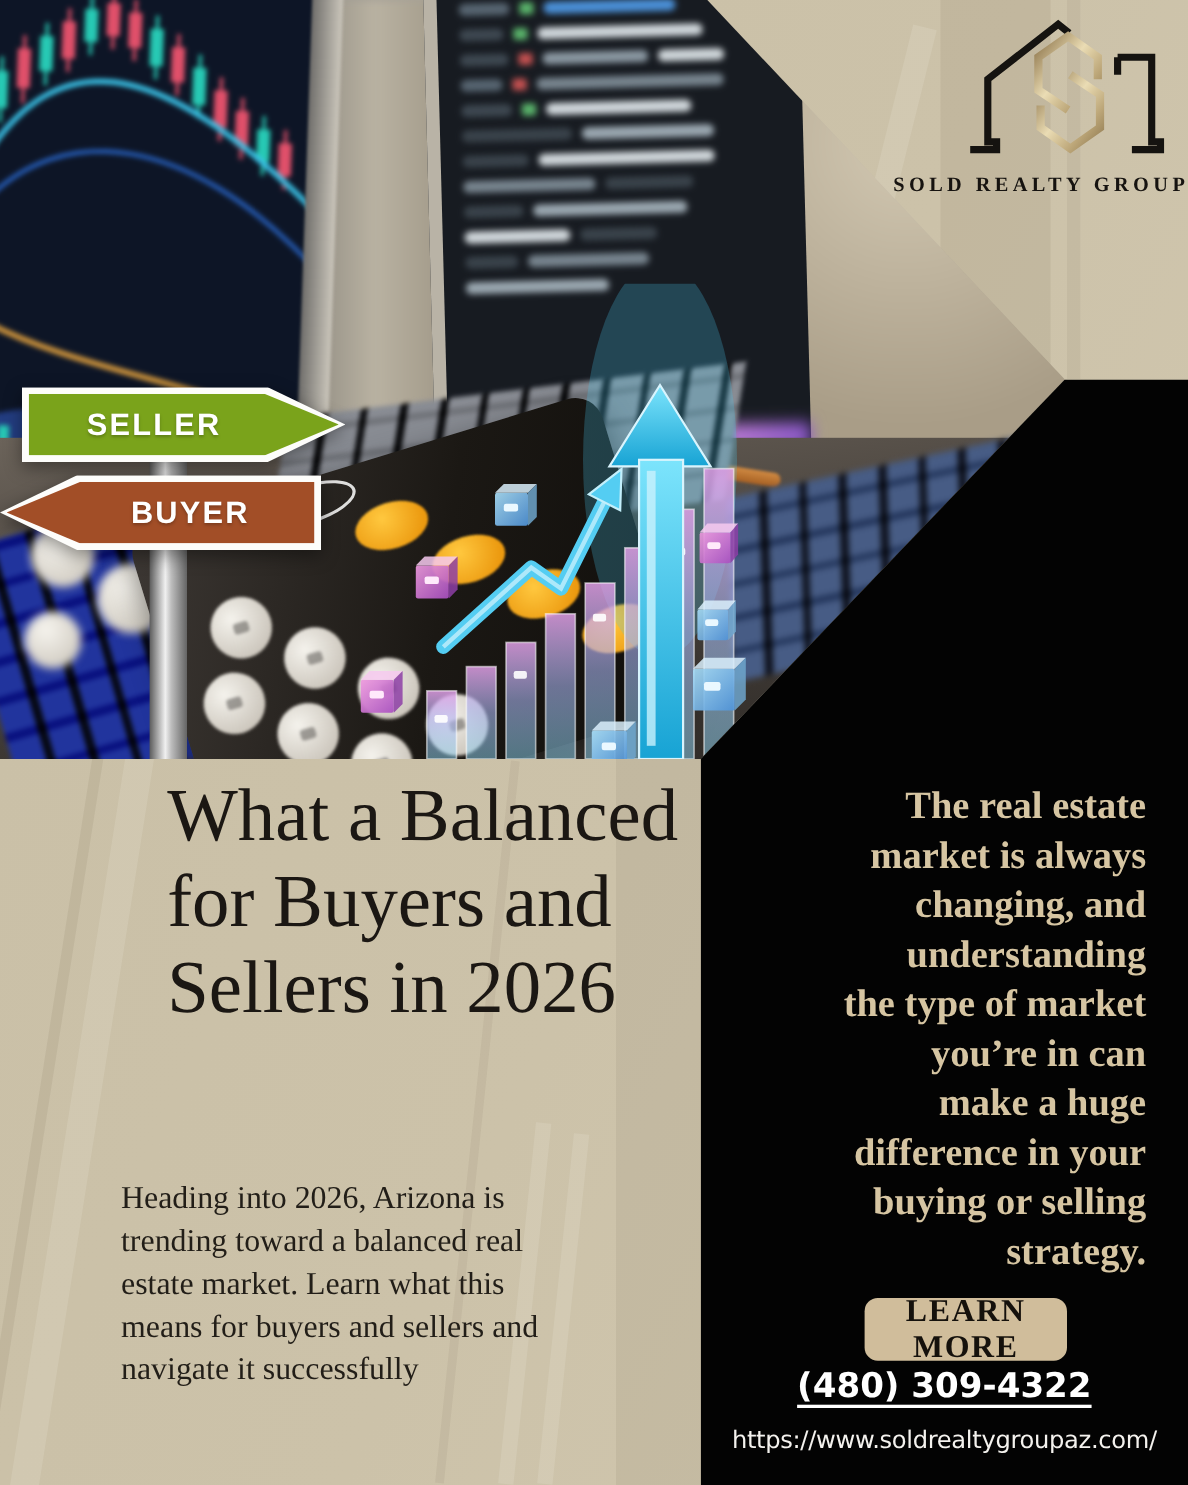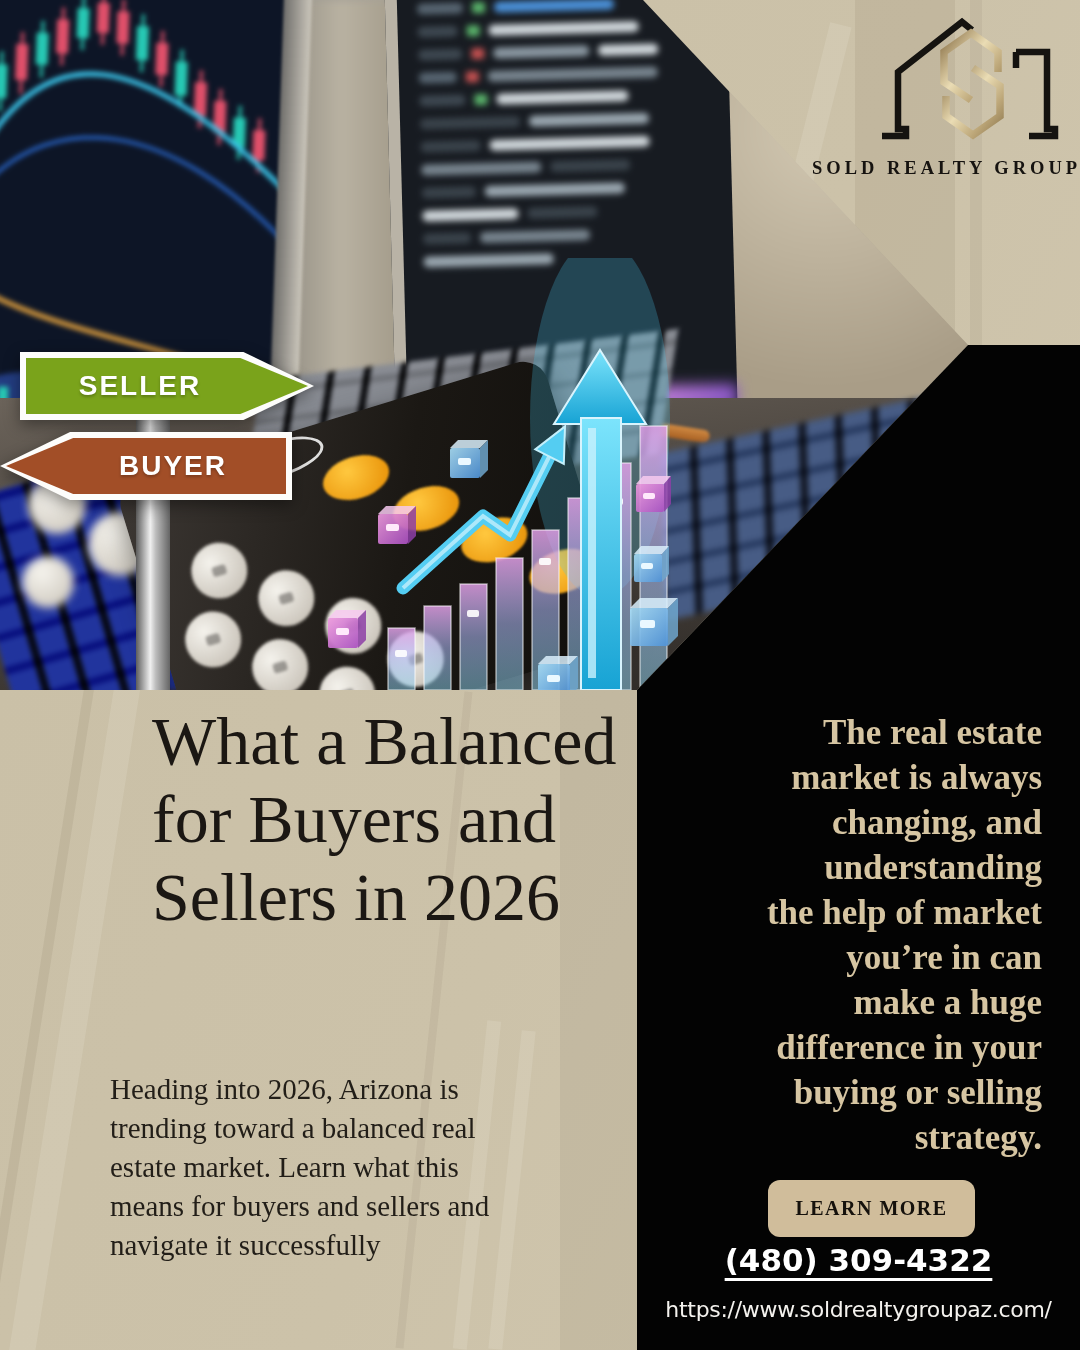--- a/index.html
+++ b/index.html
@@ -99,23 +99,23 @@
   .brand-name{font-size:18.5px;font-weight:bold;letter-spacing:4px;color:#161310;margin-top:2px;
          white-space:nowrap;}
 
   
   .title{left:108px;top:702px;width:560px;color:#1b1713;font-size:68px;line-height:78px;margin-left:44px;}
   .body-copy{left:110px;top:1070px;width:520px;color:#221e18;font-size:29px;line-height:39px;}
 
   
   .aside-msg{right:38px;top:710px;width:372px;text-align:right;color:#d6c5a2;
          font-weight:bold;font-size:35px;line-height:45px;}
-  .cta{left:768px;top:1180px;width:207px;height:57px;background:#d0bd9b;border:none;border-radius:12px;
+  .cta{left:786px;top:1180px;width:184px;height:57px;background:#d0bd9b;border:none;border-radius:12px;
          display:flex;align-items:center;justify-content:center;cursor:pointer;
-         font-family:"Liberation Serif",serif;font-weight:bold;font-size:20px;letter-spacing:1.5px;color:#15110c;}
+         font-family:"Liberation Serif",serif;font-weight:bold;font-size:29px;letter-spacing:1.5px;color:#15110c;}
   .phone{left:637px;top:1242px;width:443px;text-align:center;color:#ffffff;
          font-family:"DejaVu Sans",sans-serif;font-weight:bold;font-size:31px;
          text-decoration:underline;text-decoration-thickness:3px;text-underline-offset:7px;cursor:pointer;}
   .site{left:637px;top:1297px;width:443px;text-align:center;color:#f4f2ee;
          font-family:"DejaVu Sans",sans-serif;font-size:22px;letter-spacing:-0.3px;cursor:pointer;}
 </style>
 </head>
 <body>
 
 <div class="canvas">
@@ -435,21 +435,21 @@
     <div>estate market. Learn what this</div>
     <div>means for buyers and sellers and</div>
     <div>navigate it successfully</div>
   </div>
 
   <div class="abs aside-msg">
     <div>The real estate</div>
     <div>market is always</div>
     <div>changing, and</div>
     <div>understanding</div>
-    <div>the help of market</div>
+    <div>the type of market</div>
     <div>you’re in can</div>
     <div>make a huge</div>
     <div>difference in your</div>
     <div>buying or selling</div>
     <div>strategy.</div>
   </div>
   <button class="abs cta">LEARN MORE</button>
   <div class="abs phone">(480) 309-4322</div>
   <div class="abs site">https://www.soldrealtygroupaz.com/</div>
 

